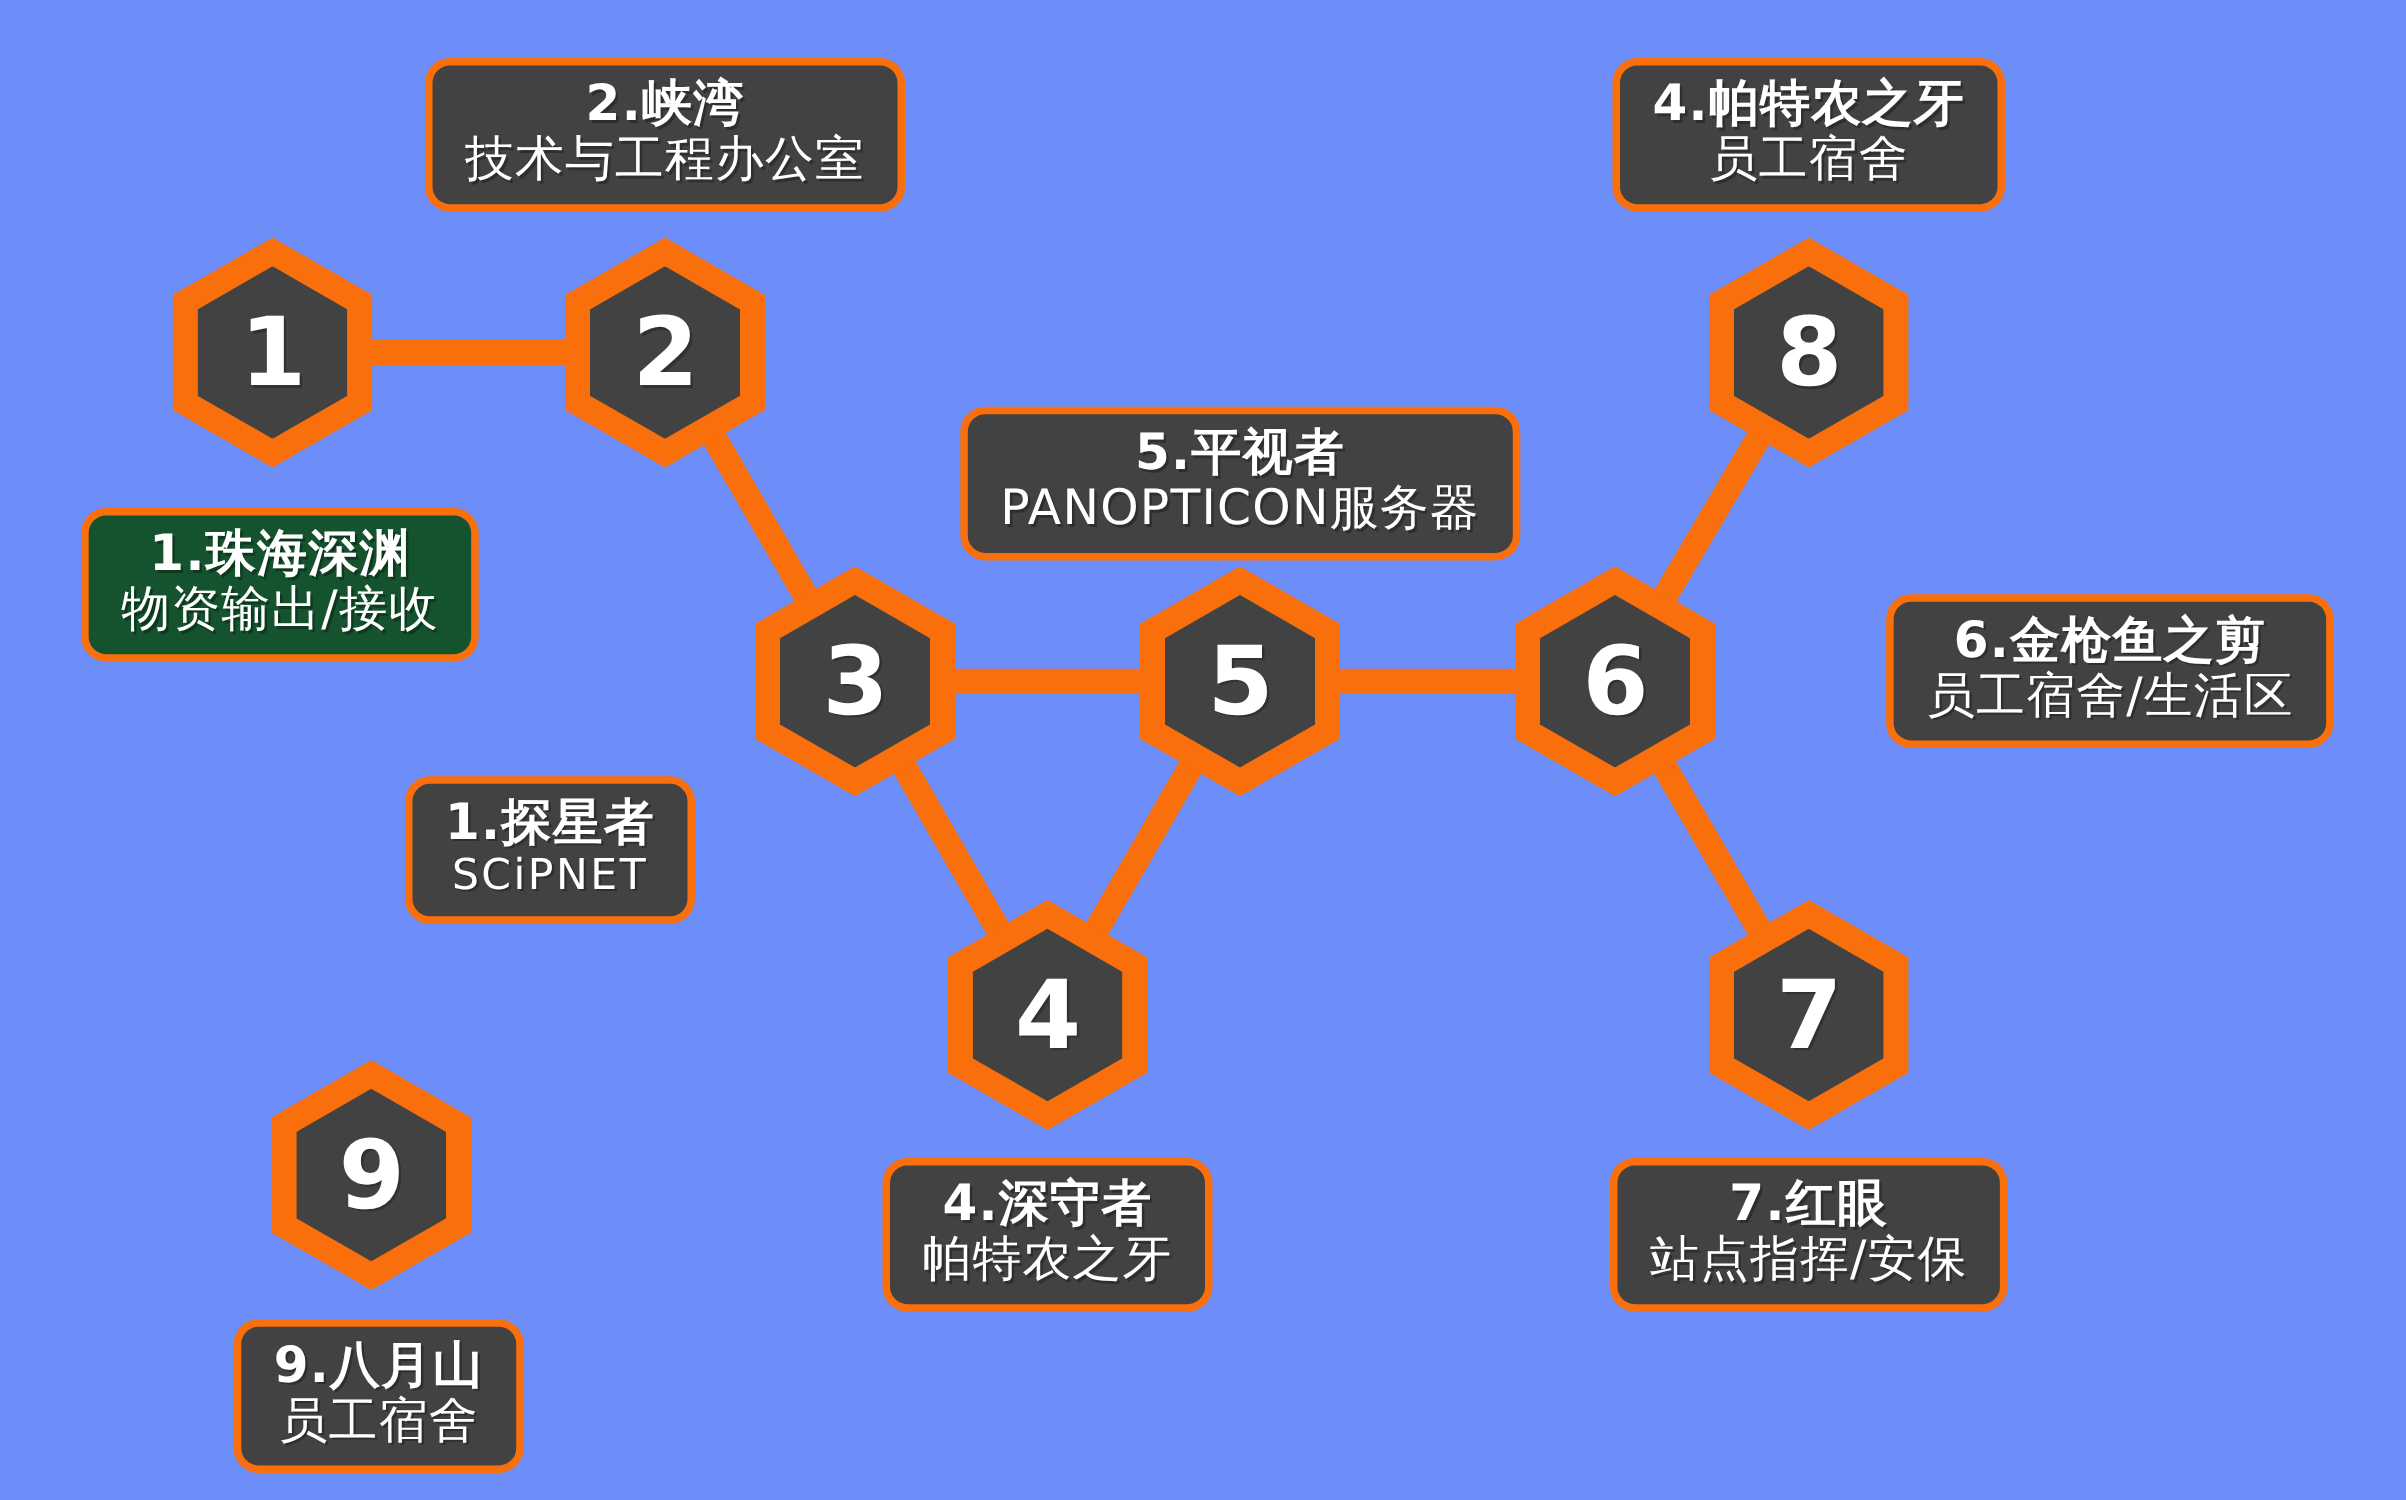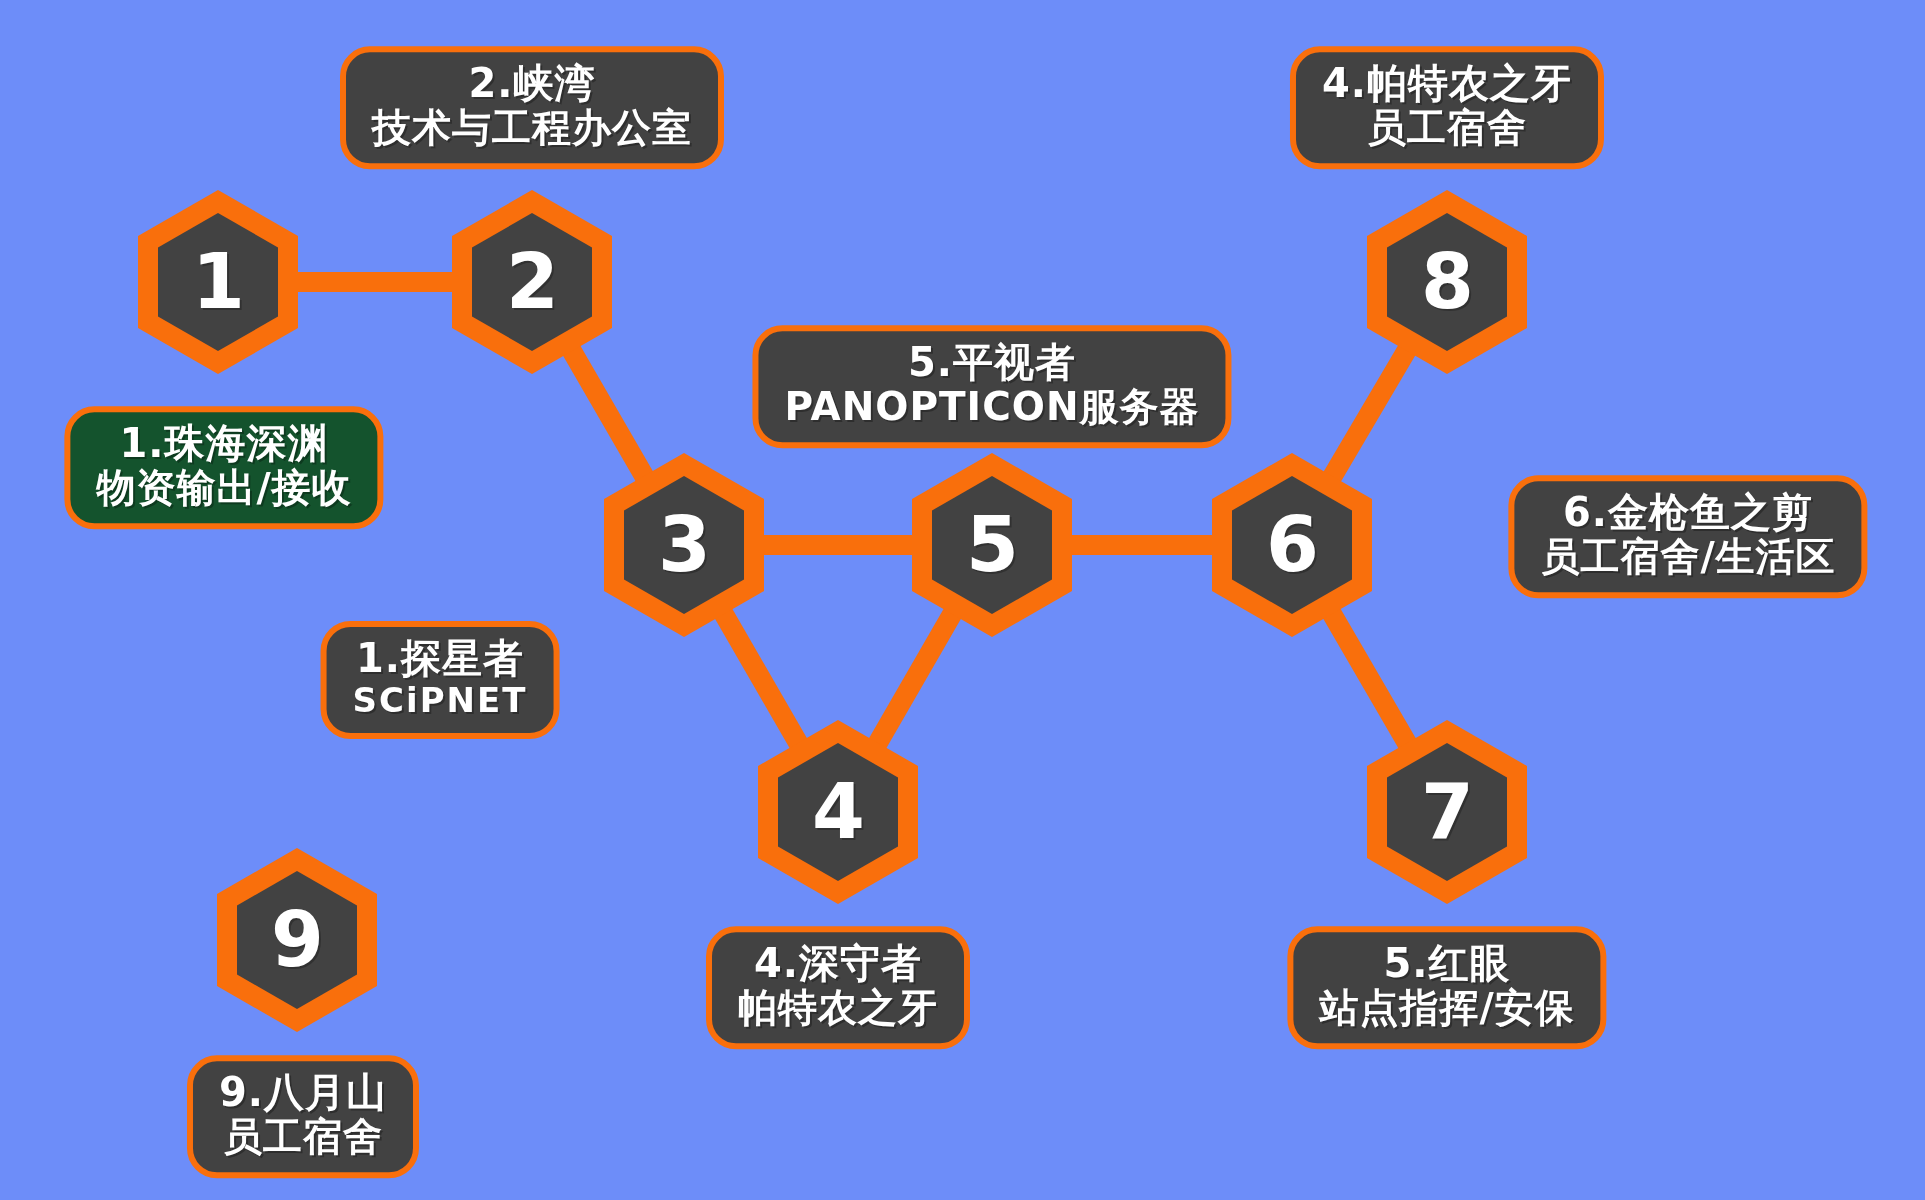--- a/index.html
+++ b/index.html
@@ -38,40 +38,40 @@
     line-height:1;
     font-family:"DejaVu Sans","Liberation Sans",sans-serif;
     letter-spacing:-1px;
     text-shadow:2px 2px 0 rgba(0,0,0,.25);
   }
 
   .label{
     position:absolute;
     background:#424242;
     border:6px solid #f96f0c;
-    border-radius:30px;
+    border-radius:20px;
     color:#ffffff;
     text-align:center;
     padding:10px 26px 14px 26px;
     box-sizing:border-box;
     line-height:1.08;
     white-space:nowrap;
     transform:translate(-50%,-50%);
   }
   .label .l1{
     display:block;
     font-size:40px;
     font-weight:bold;
     letter-spacing:1px;
     text-shadow:2px 2px 0 rgba(0,0,0,.3);
   }
   .label .l2{
     display:block;
     font-size:39px;
-    font-weight:bold;
+    font-weight:normal;
     letter-spacing:1px;
     text-shadow:2px 2px 0 rgba(0,0,0,.3);
     margin-top:2px;
   }
   .label .l2.latin{
     font-size:34px;
     letter-spacing:2px;
   }
 </style>
 </head>
@@ -154,21 +154,21 @@
       </div>
       <div class="label" style="left: 992px; top: 387px; border-color: rgb(249, 111, 12); background: rgb(66, 66, 66);">
         <span class="l1">5.平视者</span>
         <span class="l2">PANOPTICON服务器</span>
       </div>
       <div class="label" style="left: 1688px; top: 537px; border-color: rgb(249, 111, 12); background: rgb(66, 66, 66);">
         <span class="l1">6.金枪鱼之剪</span>
         <span class="l2">员工宿舍/生活区</span>
       </div>
       <div class="label" style="left: 1447px; top: 988px; border-color: rgb(249, 111, 12); background: rgb(66, 66, 66);">
-        <span class="l1">5.红眼</span>
+        <span class="l1">7.红眼</span>
         <span class="l2">站点指挥/安保</span>
       </div>
       <div class="label" style="left: 1447px; top: 108px; border-color: rgb(249, 111, 12); background: rgb(66, 66, 66);">
         <span class="l1">4.帕特农之牙</span>
         <span class="l2">员工宿舍</span>
       </div>
       <div class="label" style="left: 303px; top: 1117px; border-color: rgb(249, 111, 12); background: rgb(66, 66, 66);">
         <span class="l1">9.八月山</span>
         <span class="l2">员工宿舍</span>
       </div>

